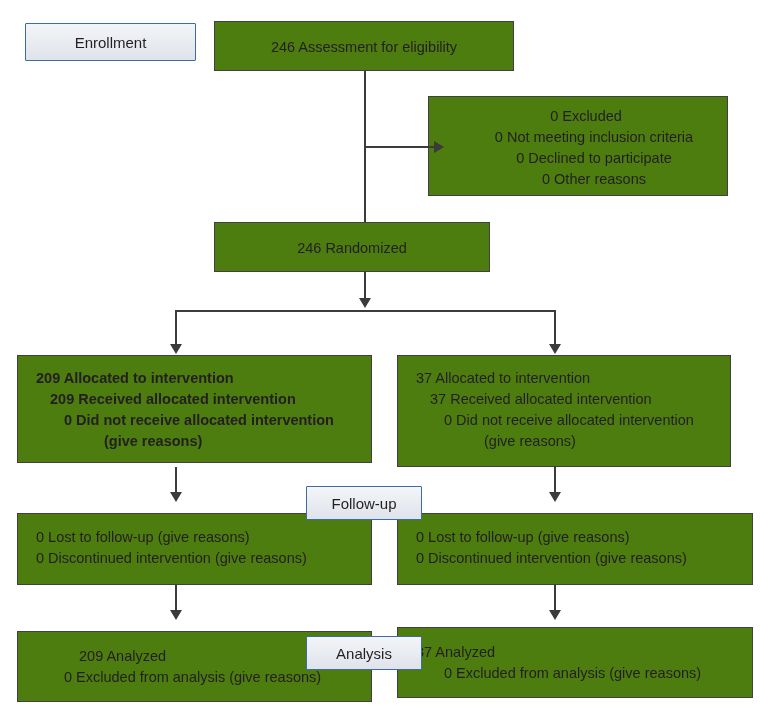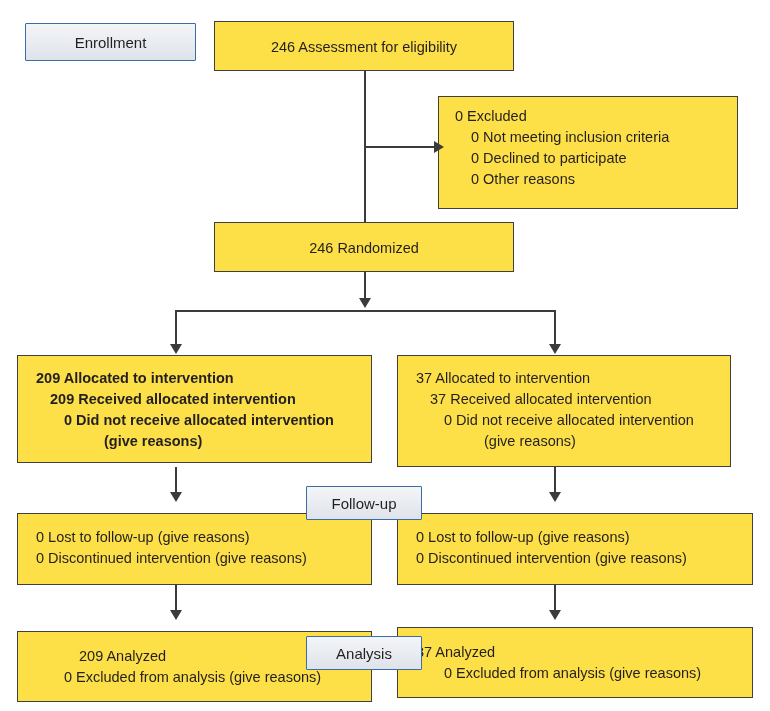--- a/index.html
+++ b/index.html
@@ -8,21 +8,21 @@
     position:relative;
     width:770px;height:711px;
     background:#ffffff;
     overflow:hidden;
   }
   
   .box{
     position:absolute;
     box-sizing:border-box;
     border:1.6px solid #404040;
-    background:#fde047;
+    background:#4d7c0f;
     color:#231f20;
     font-size:14.5px;
     line-height:1.42;
     white-space:pre;
   }
   .box .txt{
     position:absolute;
     left:0;right:0;
     white-space:pre;
   }
@@ -84,28 +84,28 @@
 
   <div class="box" style="left:214px;top:21px;width:300px;height:50px;">
     <div class="txt center-txt" style="top:15px;">246 Assessment for eligibility</div>
   </div>
 
   <div class="vline" style="left:364px;top:71px;height:151px;"></div>
 
   <div class="hline" style="left:364px;top:146px;width:71px;"></div>
   <div class="arrow-right" style="left:434px;top:141px;"></div>
 
-  <div class="box" style="left:438px;top:96px;width:300px;height:113px;">
+  <div class="box" style="left:428px;top:96px;width:300px;height:100px;text-align:center;">
     <div class="txt" style="top:9px;left:16px;">0 Excluded</div>
     <div class="txt" style="top:30px;left:32px;">0 Not meeting inclusion criteria</div>
     <div class="txt" style="top:51px;left:32px;">0 Declined to participate</div>
     <div class="txt" style="top:72px;left:32px;">0 Other reasons</div>
   </div>
 
-  <div class="box" style="left:214px;top:222px;width:300px;height:50px;">
+  <div class="box" style="left:214px;top:222px;width:276px;height:50px;">
     <div class="txt center-txt" style="top:15px;">246 Randomized</div>
   </div>
 
   <div class="vline" style="left:364px;top:272px;height:28px;"></div>
   <div class="arrow-down" style="left:359px;top:298px;"></div>
 
   <div class="hline" style="left:175px;top:310px;width:380px;"></div>
   <div class="vline" style="left:175px;top:310px;height:35px;"></div>
   <div class="arrow-down" style="left:170px;top:344px;"></div>
   <div class="vline" style="left:554px;top:310px;height:35px;"></div>

